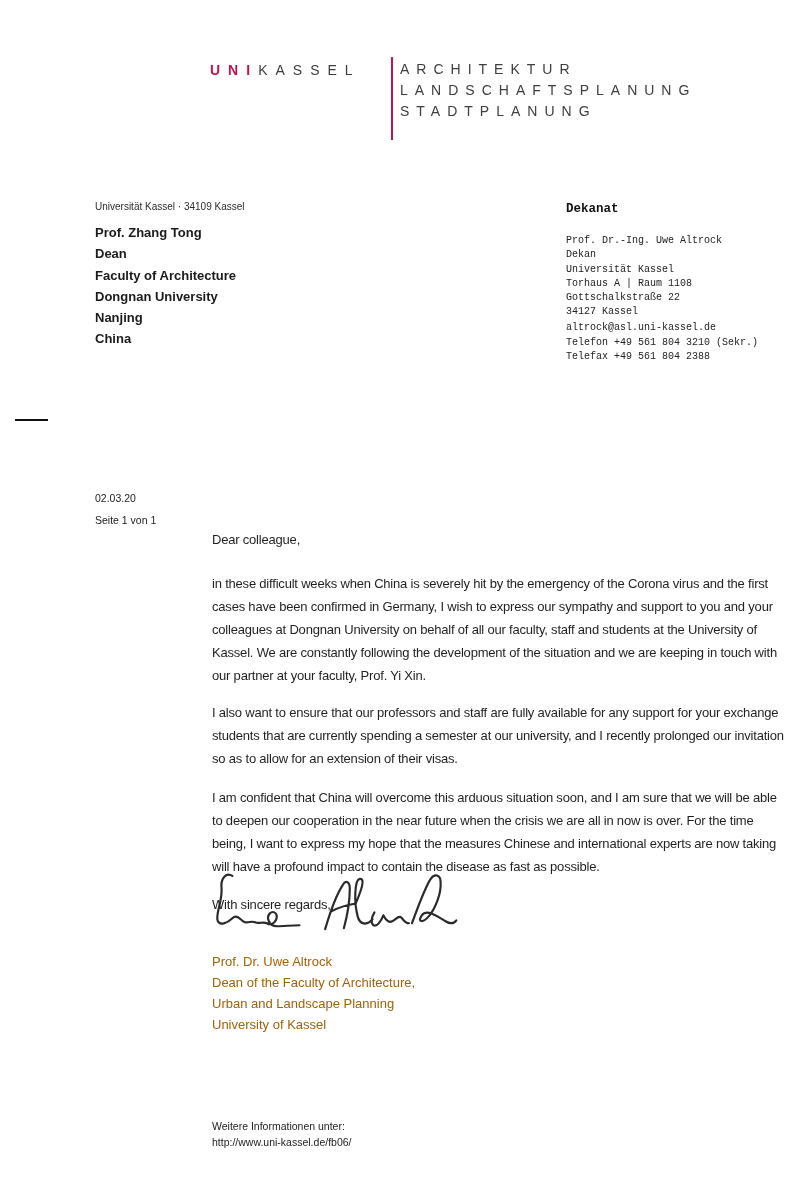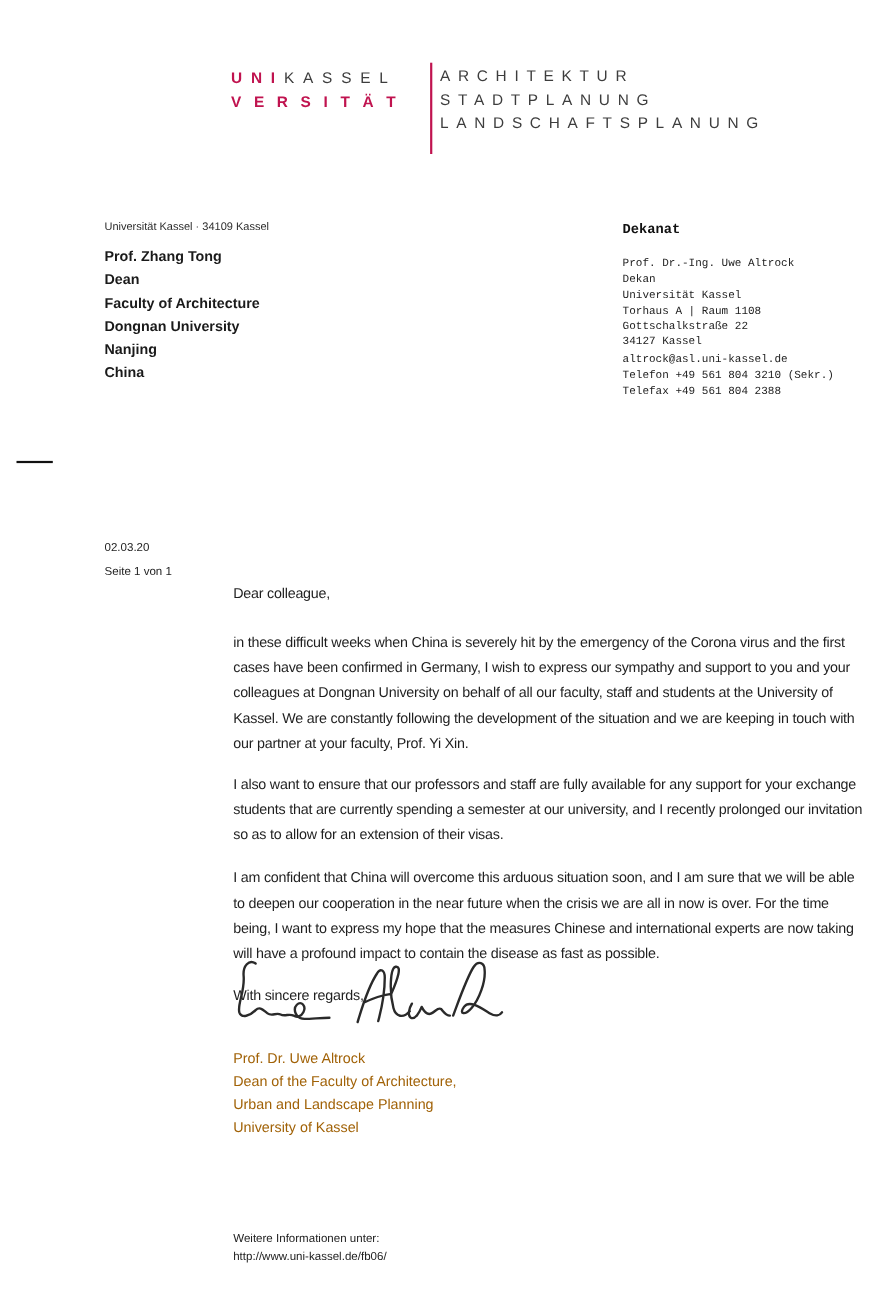--- a/index.html
+++ b/index.html
@@ -153,27 +153,26 @@
   }
 </style>
 </head>
 <body>
 
 <div class="page">
 
   <div class="logo-block">
     <div class="logo-left">
       <div class="logo-line1"><span class="logo-uni">UNI</span><span class="logo-kassel">KASSEL</span></div>
-      <div class="logo-line2">VERSITÄT</div>
     </div>
     <div class="logo-divider"></div>
     <div class="logo-right">
       <div>ARCHITEKTUR</div>
+      <div>LANDSCHAFTSPLANUNG</div>
       <div>STADTPLANUNG</div>
-      <div>LANDSCHAFTSPLANUNG</div>
     </div>
   </div>
 
   <div class="sender-line">Universität Kassel · 34109 Kassel</div>
 
   <div class="recipient">
     <div>Prof. Zhang Tong</div>
     <div>Dean</div>
     <div>Faculty of Architecture</div>
     <div>Dongnan University</div>

